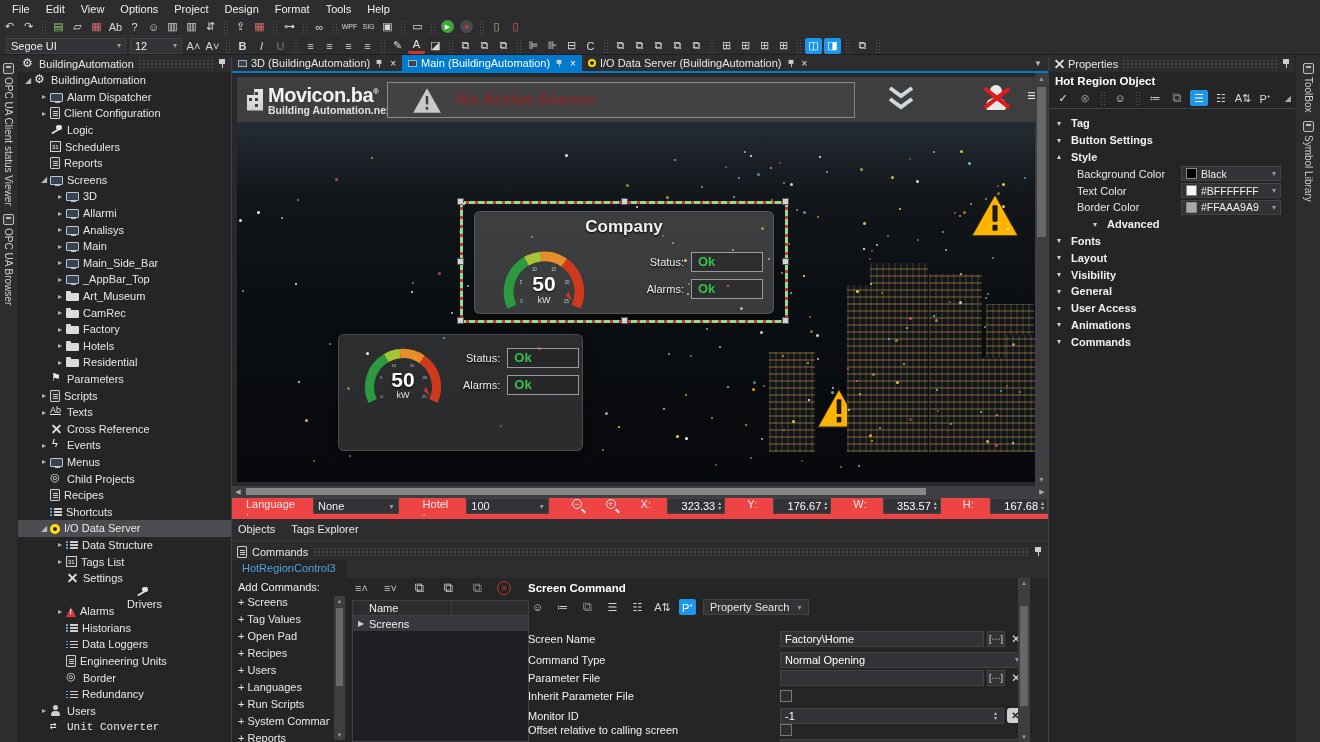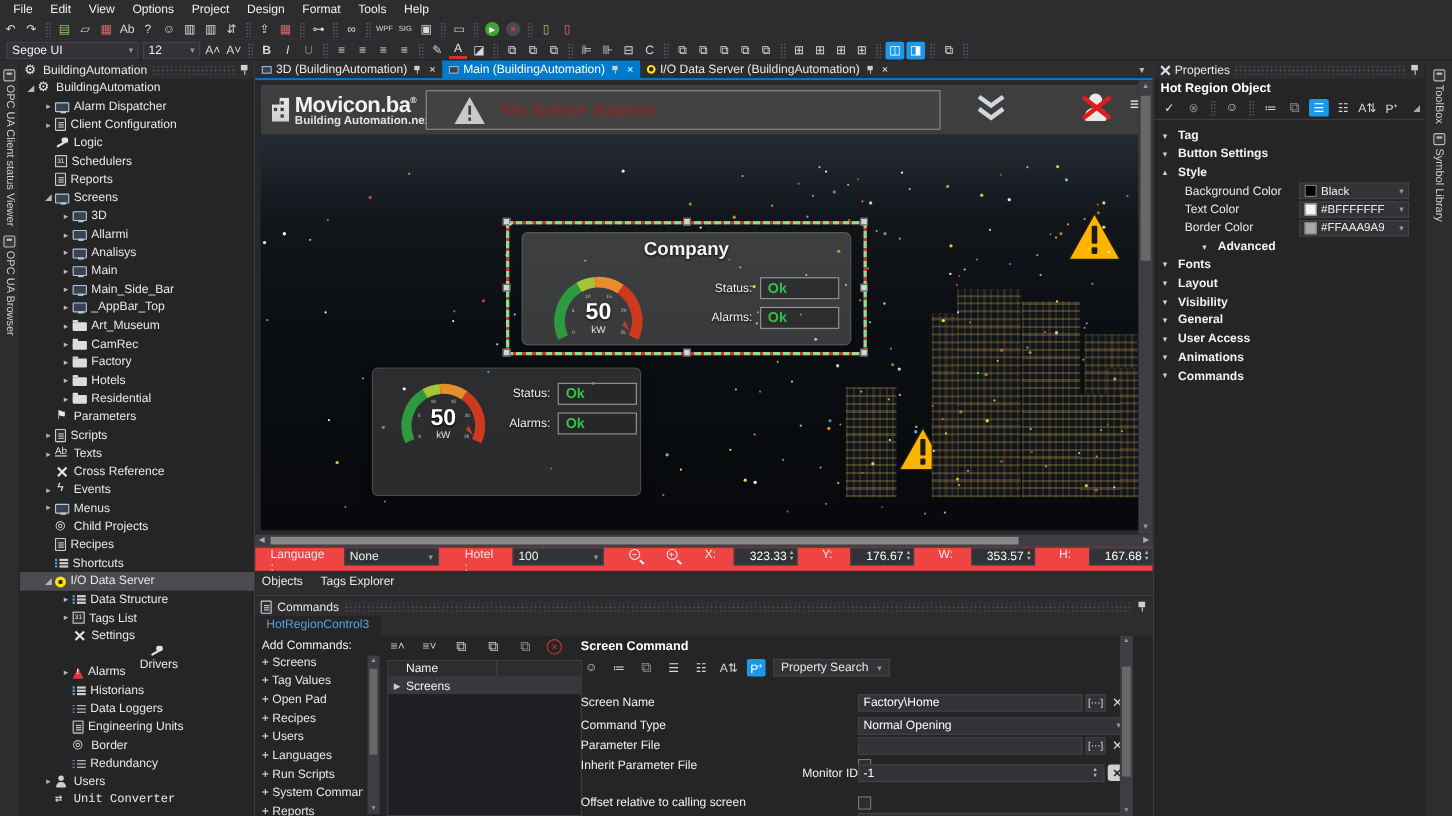--- a/index.html
+++ b/index.html
@@ -1033,21 +1033,21 @@
                   <span class="fbtn">[⋯]</span>
                   <span class="fx">✕</span>
                 </span>
               </div>
               <div class="frow" style="top: 109px;">
                 <span class="flab">Inherit Parameter File</span>
                 <span class="fctl">
                   <span class="fchk"></span>
                 </span>
               </div>
-              <div class="frow" style="top: 116px; text-align: right;">
+              <div class="frow" style="top: 129px;">
                 <span class="flab">Monitor ID</span>
                 <span class="fctl">
                   <span class="finput">-1<span class="fspin" style="margin-left: auto;">
                       <span>▴</span>
                       <span>▾</span>
                     </span></span>
                   <span class="fxgray">✕</span>
                 </span>
               </div>
               <div class="frow" style="top: 143px;">

